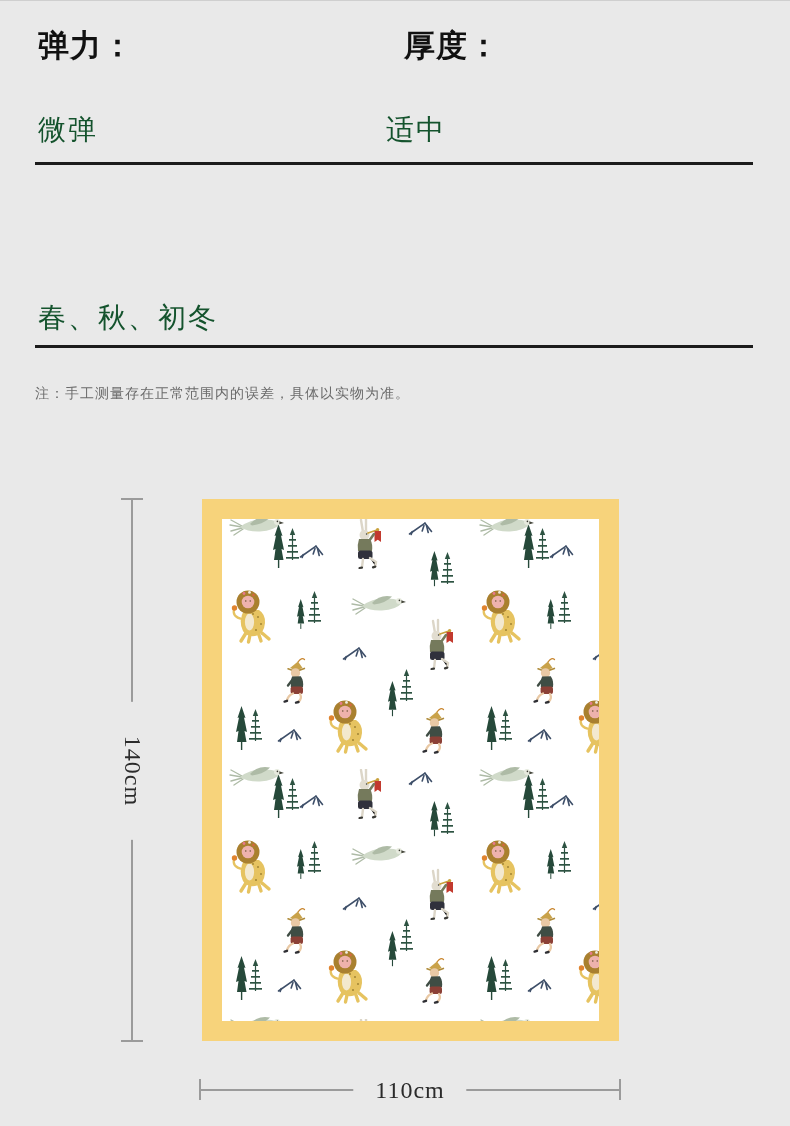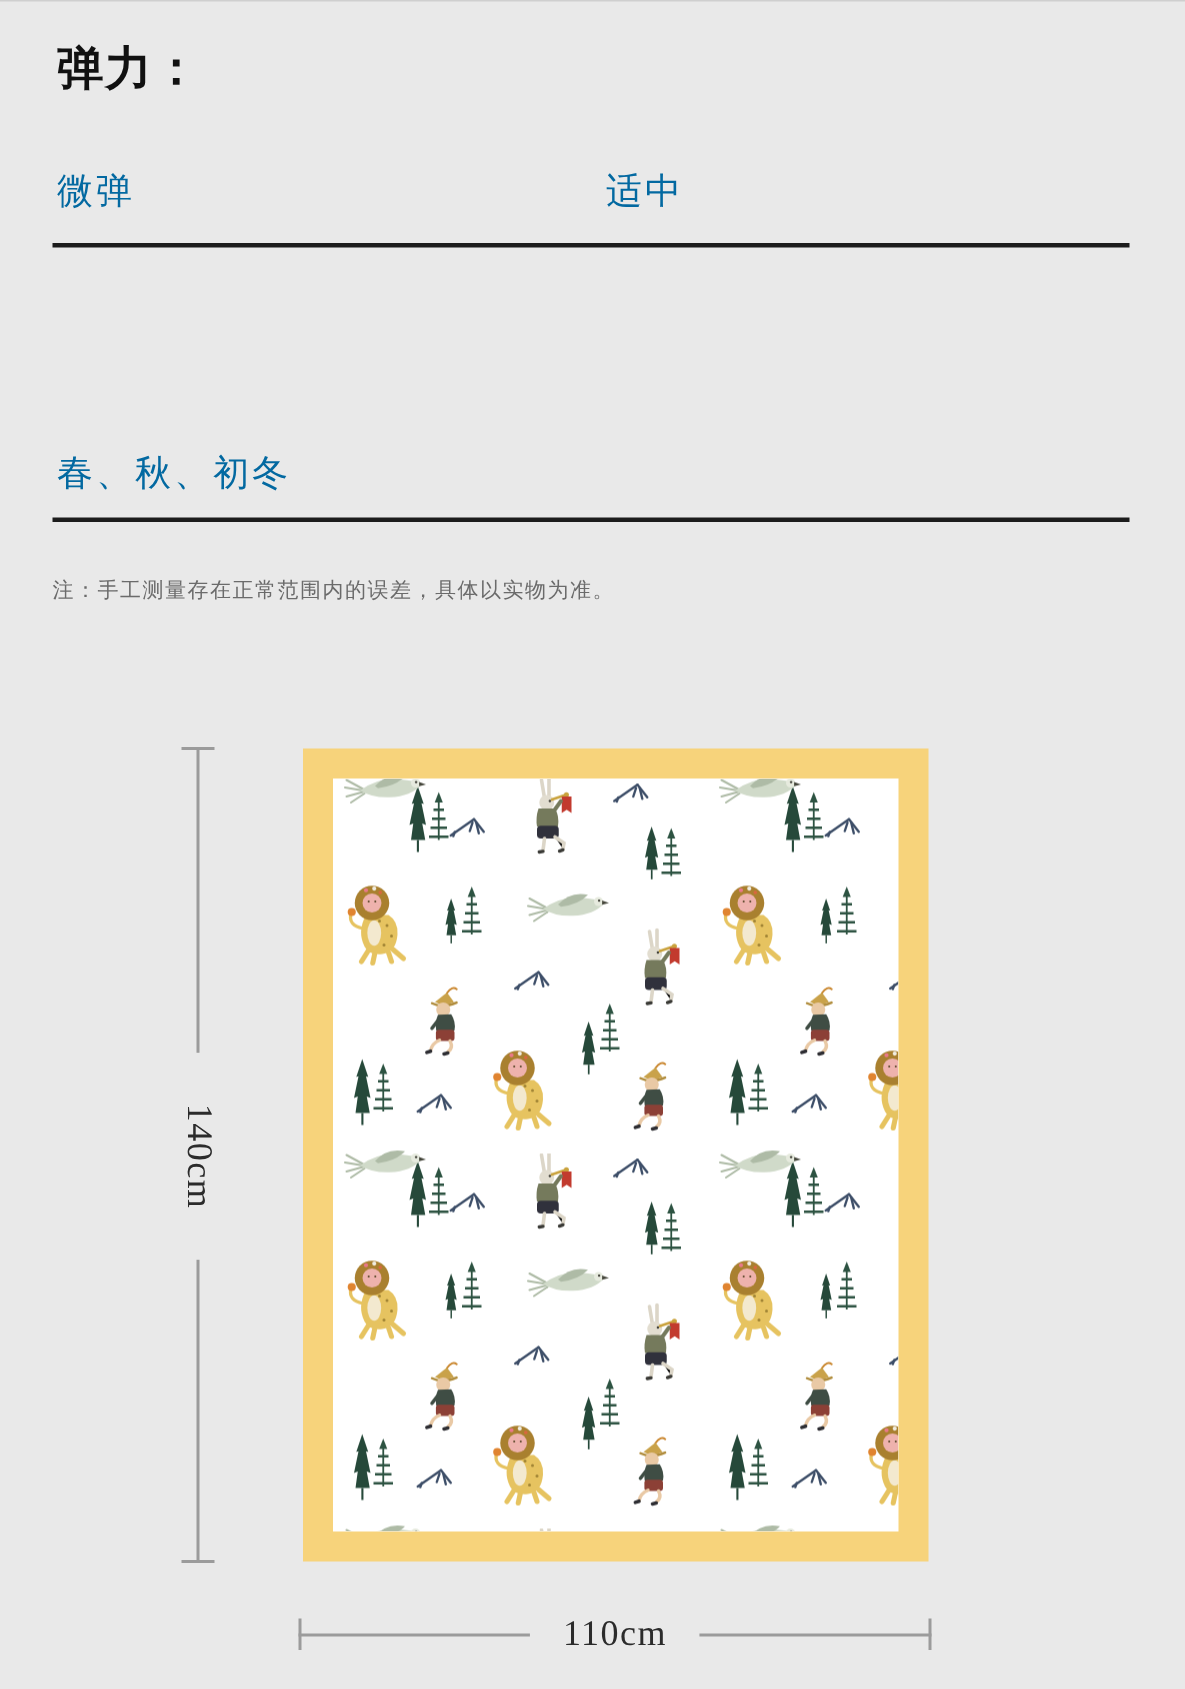--- a/index.html
+++ b/index.html
@@ -9,21 +9,21 @@
     background:var(--page-bg,#e9e9e9);
     font-family:Liberation Serif, serif;
     overflow:hidden;
     margin:1px auto;
   }
   .abs{position:absolute;}
   .spec-label{
     font-size:31px;font-weight:700;color:#111;letter-spacing:1px;white-space:nowrap;
   }
   .spec-value{
-    font-size:24px;font-weight:400;color:#0369a1;letter-spacing:2px;white-space:nowrap;
+    font-size:28px;font-weight:400;color:#14532d;letter-spacing:2px;white-space:nowrap;
   }
   .divider{
     left:35px;width:718px;height:3px;background:#1c1c1c;
   }
   .note{
     left:35px;top:384px;font-size:14px;color:#6b6b6b;letter-spacing:1px;white-space:nowrap;
   }
   
   .blanket{
     left:202px;top:498px;width:417px;height:542px;
@@ -52,22 +52,23 @@
     left:410px;top:1089px;padding:2px 22px;
     transform:translate(-50%,-50%);
   }
 </style>
 </head>
 <body>
 
 <div class="page">
 
   <div class="abs spec-label" style="left:38px;top:24px">弹力：</div>
+  <div class="abs spec-label" style="left:404px;top:24px">厚度：</div>
   <div class="abs spec-value" style="left:38px;top:110px">微弹</div>
-  <div class="abs spec-value" style="left:404px;top:110px">适中</div>
+  <div class="abs spec-value" style="left:386px;top:110px">适中</div>
   <div class="abs divider" style="top:161px"></div>
 
   <div class="abs spec-value" style="left:38px;top:298px">春、秋、初冬</div>
   <div class="abs divider" style="top:344px"></div>
 
   <div class="abs note">注：手工测量存在正常范围内的误差，具体以实物为准。</div>
 
   <div class="abs blanket">
     <div class="blanket-inner">
       <svg width="377" height="502" viewBox="0 0 377 502" xmlns="http://www.w3.org/2000/svg">

